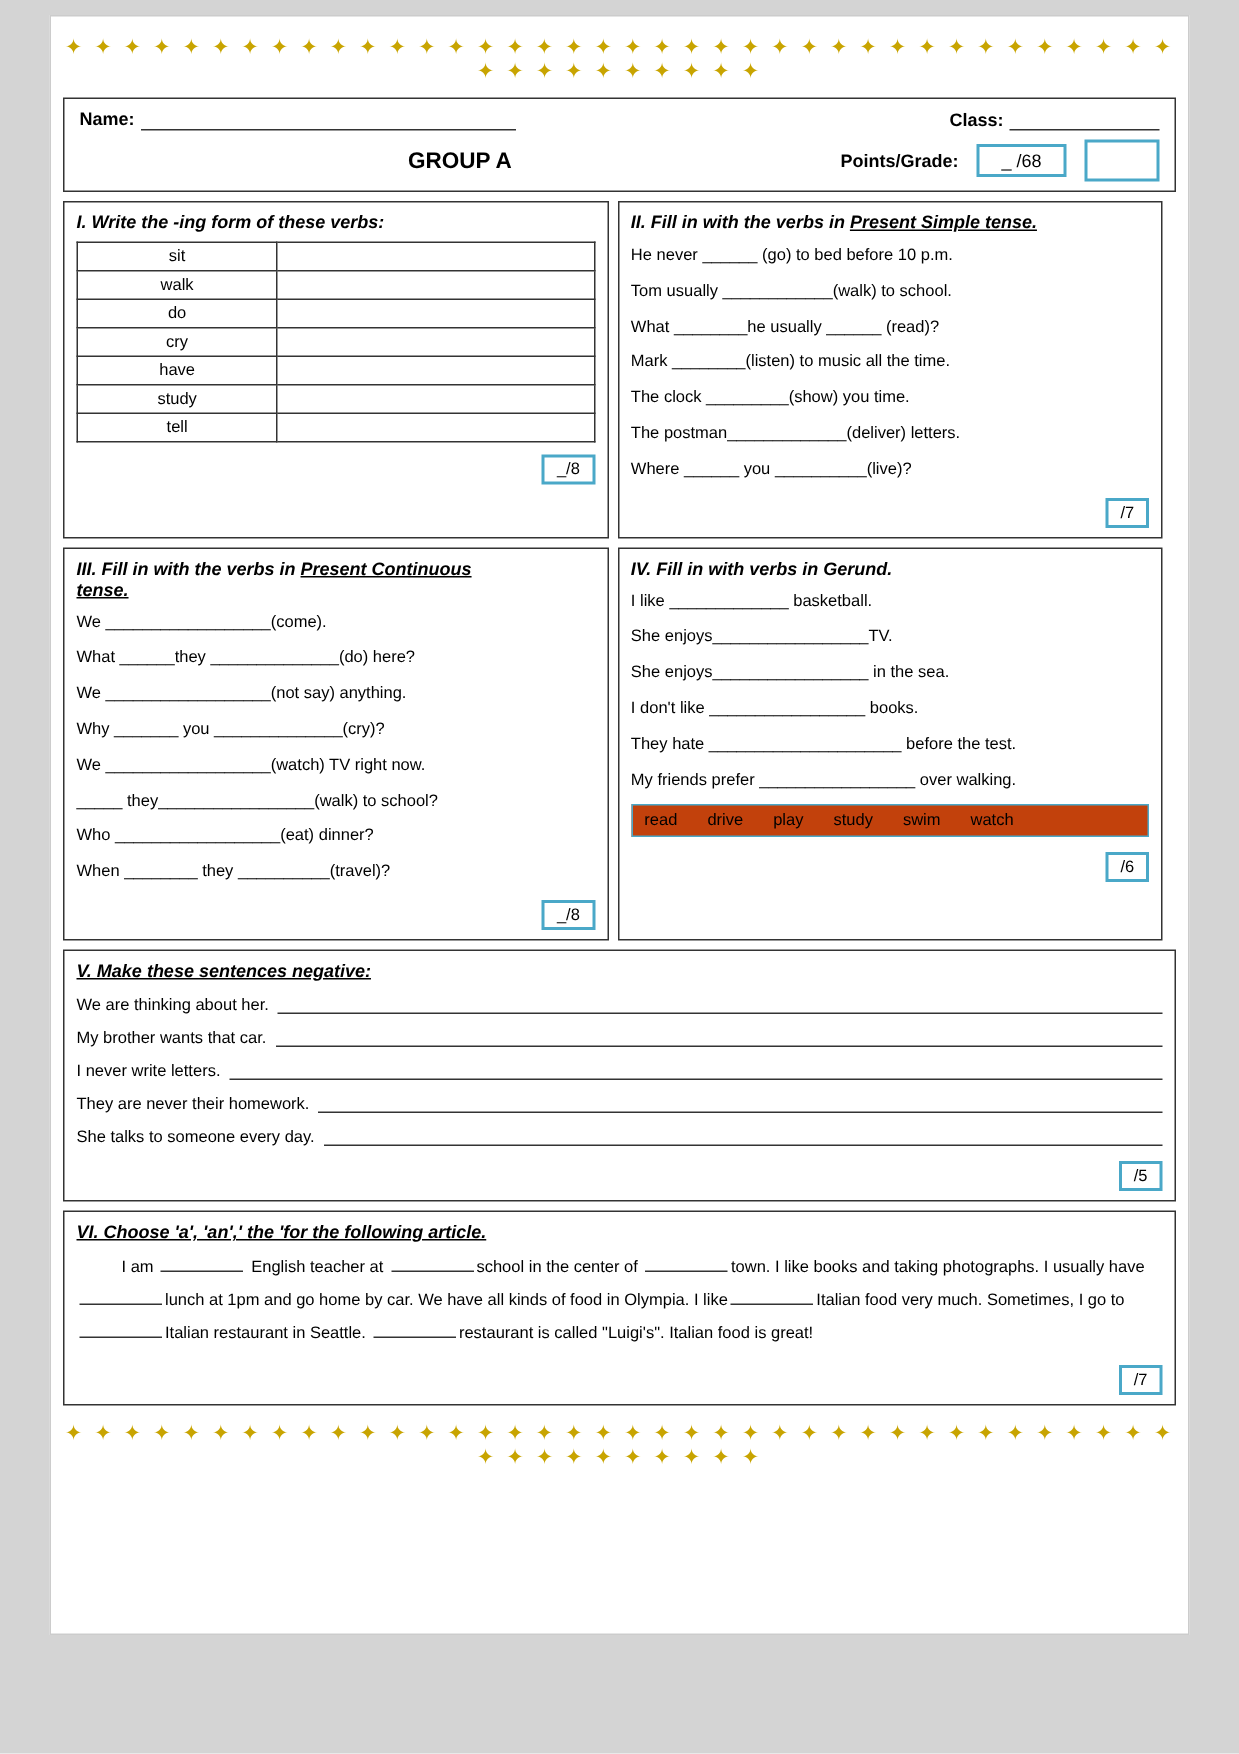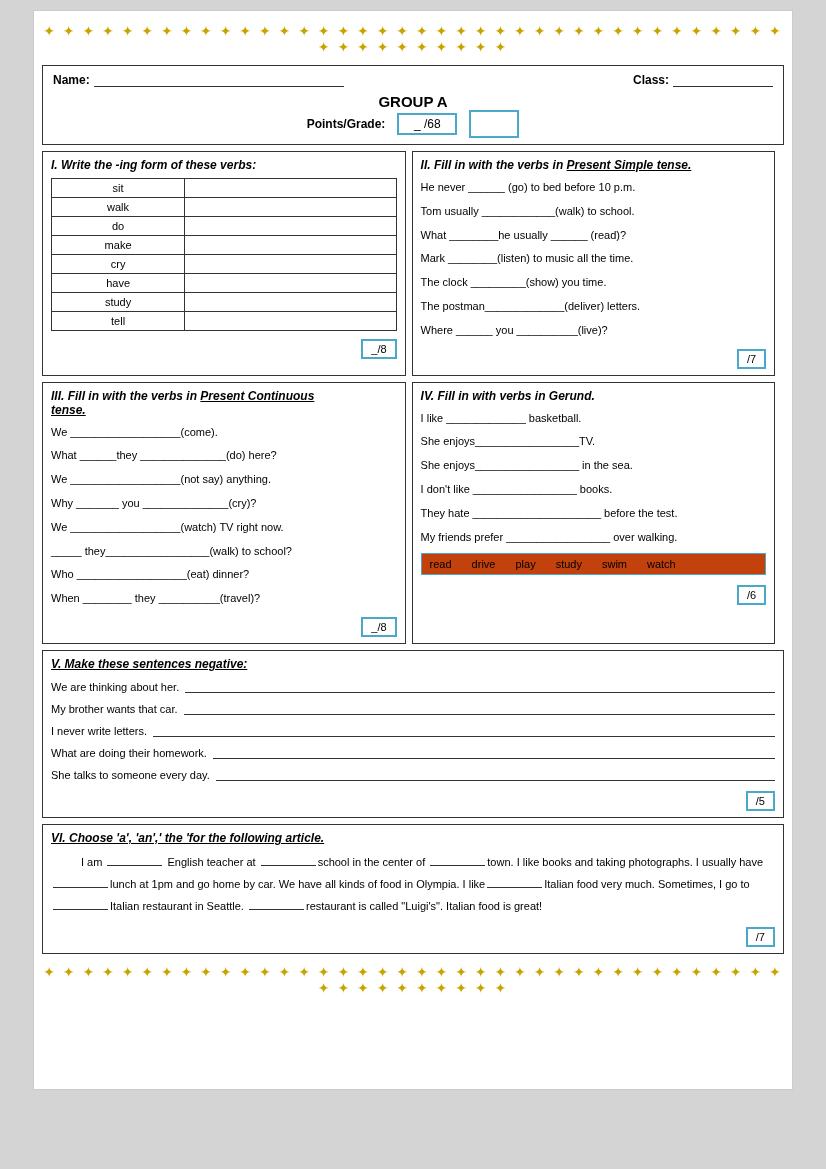--- a/index.html
+++ b/index.html
@@ -31,21 +31,21 @@
       margin: 6px 0;
     }
     .header-row1 {
       display: flex;
       justify-content: space-between;
       align-items: center;
       margin-bottom: 6px;
     }
     .name-field {
       display: flex;
-      align-items: center;
+      align-items: flex-start;
       gap: 4px;
       font-weight: bold;
     }
     .name-line {
       border-bottom: 1px solid #333;
       width: 250px;
       display: inline-block;
     }
     .class-field {
       display: flex;
@@ -56,21 +56,20 @@
     }
     .class-line {
       border-bottom: 1px solid #333;
       width: 100px;
       display: inline-block;
     }
     .header-row2 {
       display: flex;
       justify-content: space-between;
       align-items: center;
-      flex-direction: column;
     }
     .group-title {
       font-weight: bold;
       font-size: 15px;
       text-align: center;
       flex: 1;
     }
     .points-area {
       display: flex;
       align-items: center;
@@ -213,24 +212,20 @@
         <tr>
               <td>sit</td>
               <td>&nbsp;&nbsp;&nbsp;&nbsp;&nbsp;&nbsp;&nbsp;&nbsp;&nbsp;&nbsp;&nbsp;&nbsp;&nbsp;&nbsp;&nbsp;&nbsp;&nbsp;&nbsp;&nbsp;&nbsp;&nbsp;&nbsp;&nbsp;&nbsp;&nbsp;&nbsp;&nbsp;&nbsp;&nbsp;&nbsp;&nbsp;&nbsp;&nbsp;&nbsp;&nbsp;&nbsp;</td>
             </tr>
             <tr>
               <td>walk</td>
               <td>&nbsp;&nbsp;&nbsp;&nbsp;&nbsp;&nbsp;&nbsp;&nbsp;&nbsp;&nbsp;&nbsp;&nbsp;&nbsp;&nbsp;&nbsp;&nbsp;&nbsp;&nbsp;&nbsp;&nbsp;&nbsp;&nbsp;&nbsp;&nbsp;&nbsp;&nbsp;&nbsp;&nbsp;&nbsp;&nbsp;&nbsp;&nbsp;&nbsp;&nbsp;&nbsp;&nbsp;</td>
             </tr>
             <tr>
               <td>do</td>
-              <td>&nbsp;&nbsp;&nbsp;&nbsp;&nbsp;&nbsp;&nbsp;&nbsp;&nbsp;&nbsp;&nbsp;&nbsp;&nbsp;&nbsp;&nbsp;&nbsp;&nbsp;&nbsp;&nbsp;&nbsp;&nbsp;&nbsp;&nbsp;&nbsp;&nbsp;&nbsp;&nbsp;&nbsp;&nbsp;&nbsp;&nbsp;&nbsp;&nbsp;&nbsp;&nbsp;&nbsp;</td>
-            </tr>
-            <tr>
-              <td>make</td>
               <td>&nbsp;&nbsp;&nbsp;&nbsp;&nbsp;&nbsp;&nbsp;&nbsp;&nbsp;&nbsp;&nbsp;&nbsp;&nbsp;&nbsp;&nbsp;&nbsp;&nbsp;&nbsp;&nbsp;&nbsp;&nbsp;&nbsp;&nbsp;&nbsp;&nbsp;&nbsp;&nbsp;&nbsp;&nbsp;&nbsp;&nbsp;&nbsp;&nbsp;&nbsp;&nbsp;&nbsp;</td>
             </tr>
             <tr>
               <td>cry</td>
               <td>&nbsp;&nbsp;&nbsp;&nbsp;&nbsp;&nbsp;&nbsp;&nbsp;&nbsp;&nbsp;&nbsp;&nbsp;&nbsp;&nbsp;&nbsp;&nbsp;&nbsp;&nbsp;&nbsp;&nbsp;&nbsp;&nbsp;&nbsp;&nbsp;&nbsp;&nbsp;&nbsp;&nbsp;&nbsp;&nbsp;&nbsp;&nbsp;&nbsp;&nbsp;&nbsp;&nbsp;</td>
             </tr>
             <tr>
               <td>have</td>
               <td>&nbsp;&nbsp;&nbsp;&nbsp;&nbsp;&nbsp;&nbsp;&nbsp;&nbsp;&nbsp;&nbsp;&nbsp;&nbsp;&nbsp;&nbsp;&nbsp;&nbsp;&nbsp;&nbsp;&nbsp;&nbsp;&nbsp;&nbsp;&nbsp;&nbsp;&nbsp;&nbsp;&nbsp;&nbsp;&nbsp;&nbsp;&nbsp;&nbsp;&nbsp;&nbsp;&nbsp;</td>
             </tr>
@@ -323,21 +318,21 @@
         </div>
         <div class="neg-line">
           <span>My brother wants that car.</span>
           <span class="neg-blank"></span>
         </div>
         <div class="neg-line">
           <span>I never write letters.</span>
           <span class="neg-blank"></span>
         </div>
         <div class="neg-line">
-          <span>What are doing their homework.</span>
+          <span>They are never their homework.</span>
           <span class="neg-blank"></span>
         </div>
         <div class="neg-line">
           <span>She talks to someone every day.</span>
           <span class="neg-blank"></span>
         </div>
       </div>
     <div class="clearfix">
       <span class="score-box">/5</span>
     </div>

